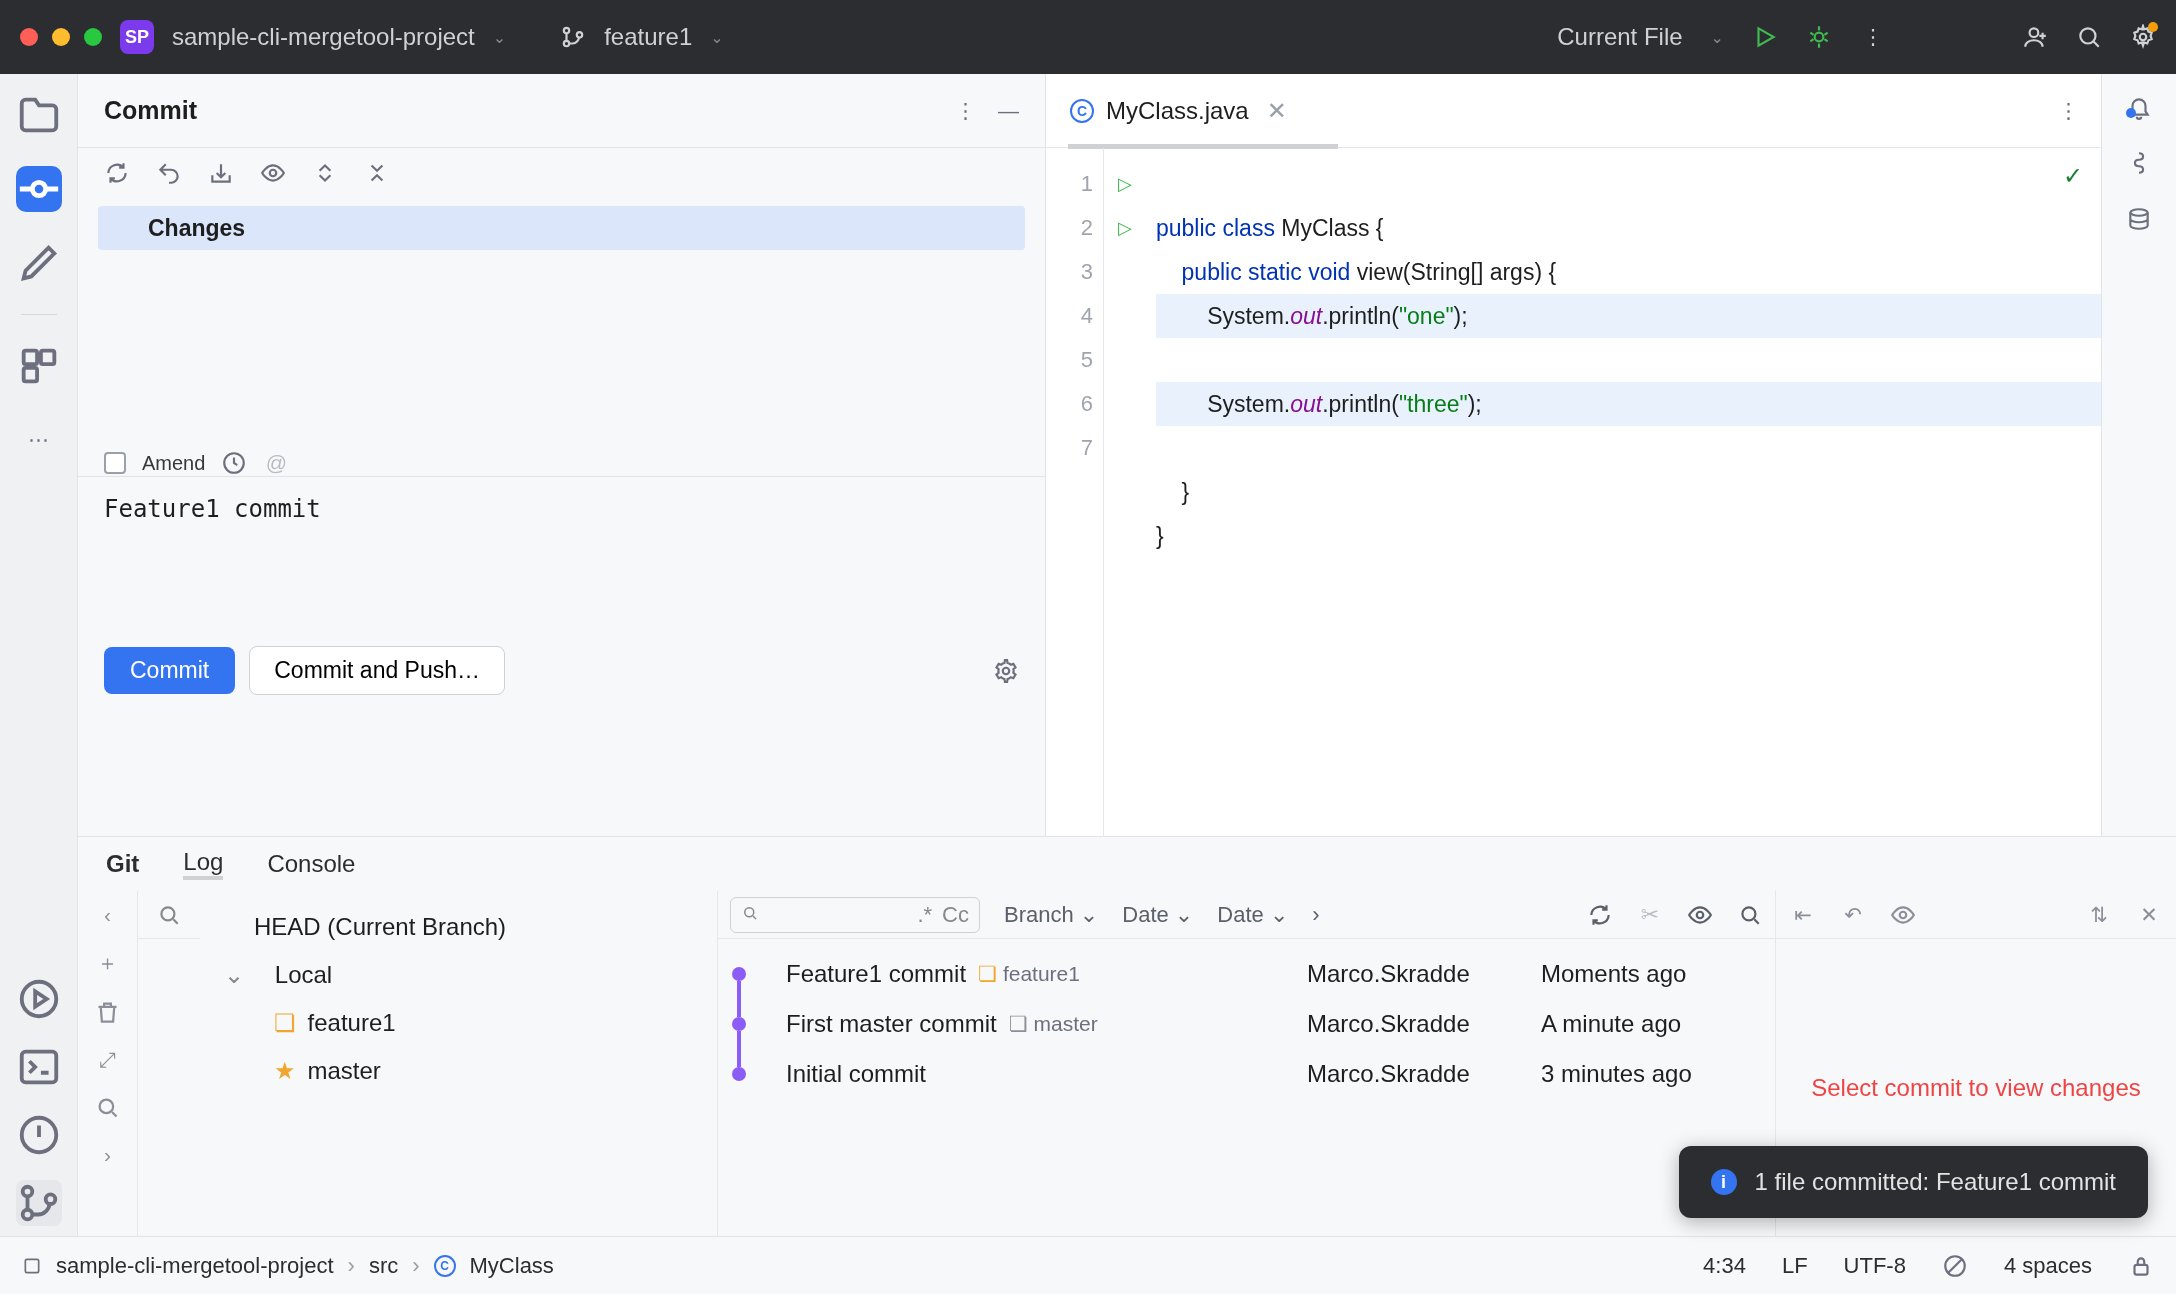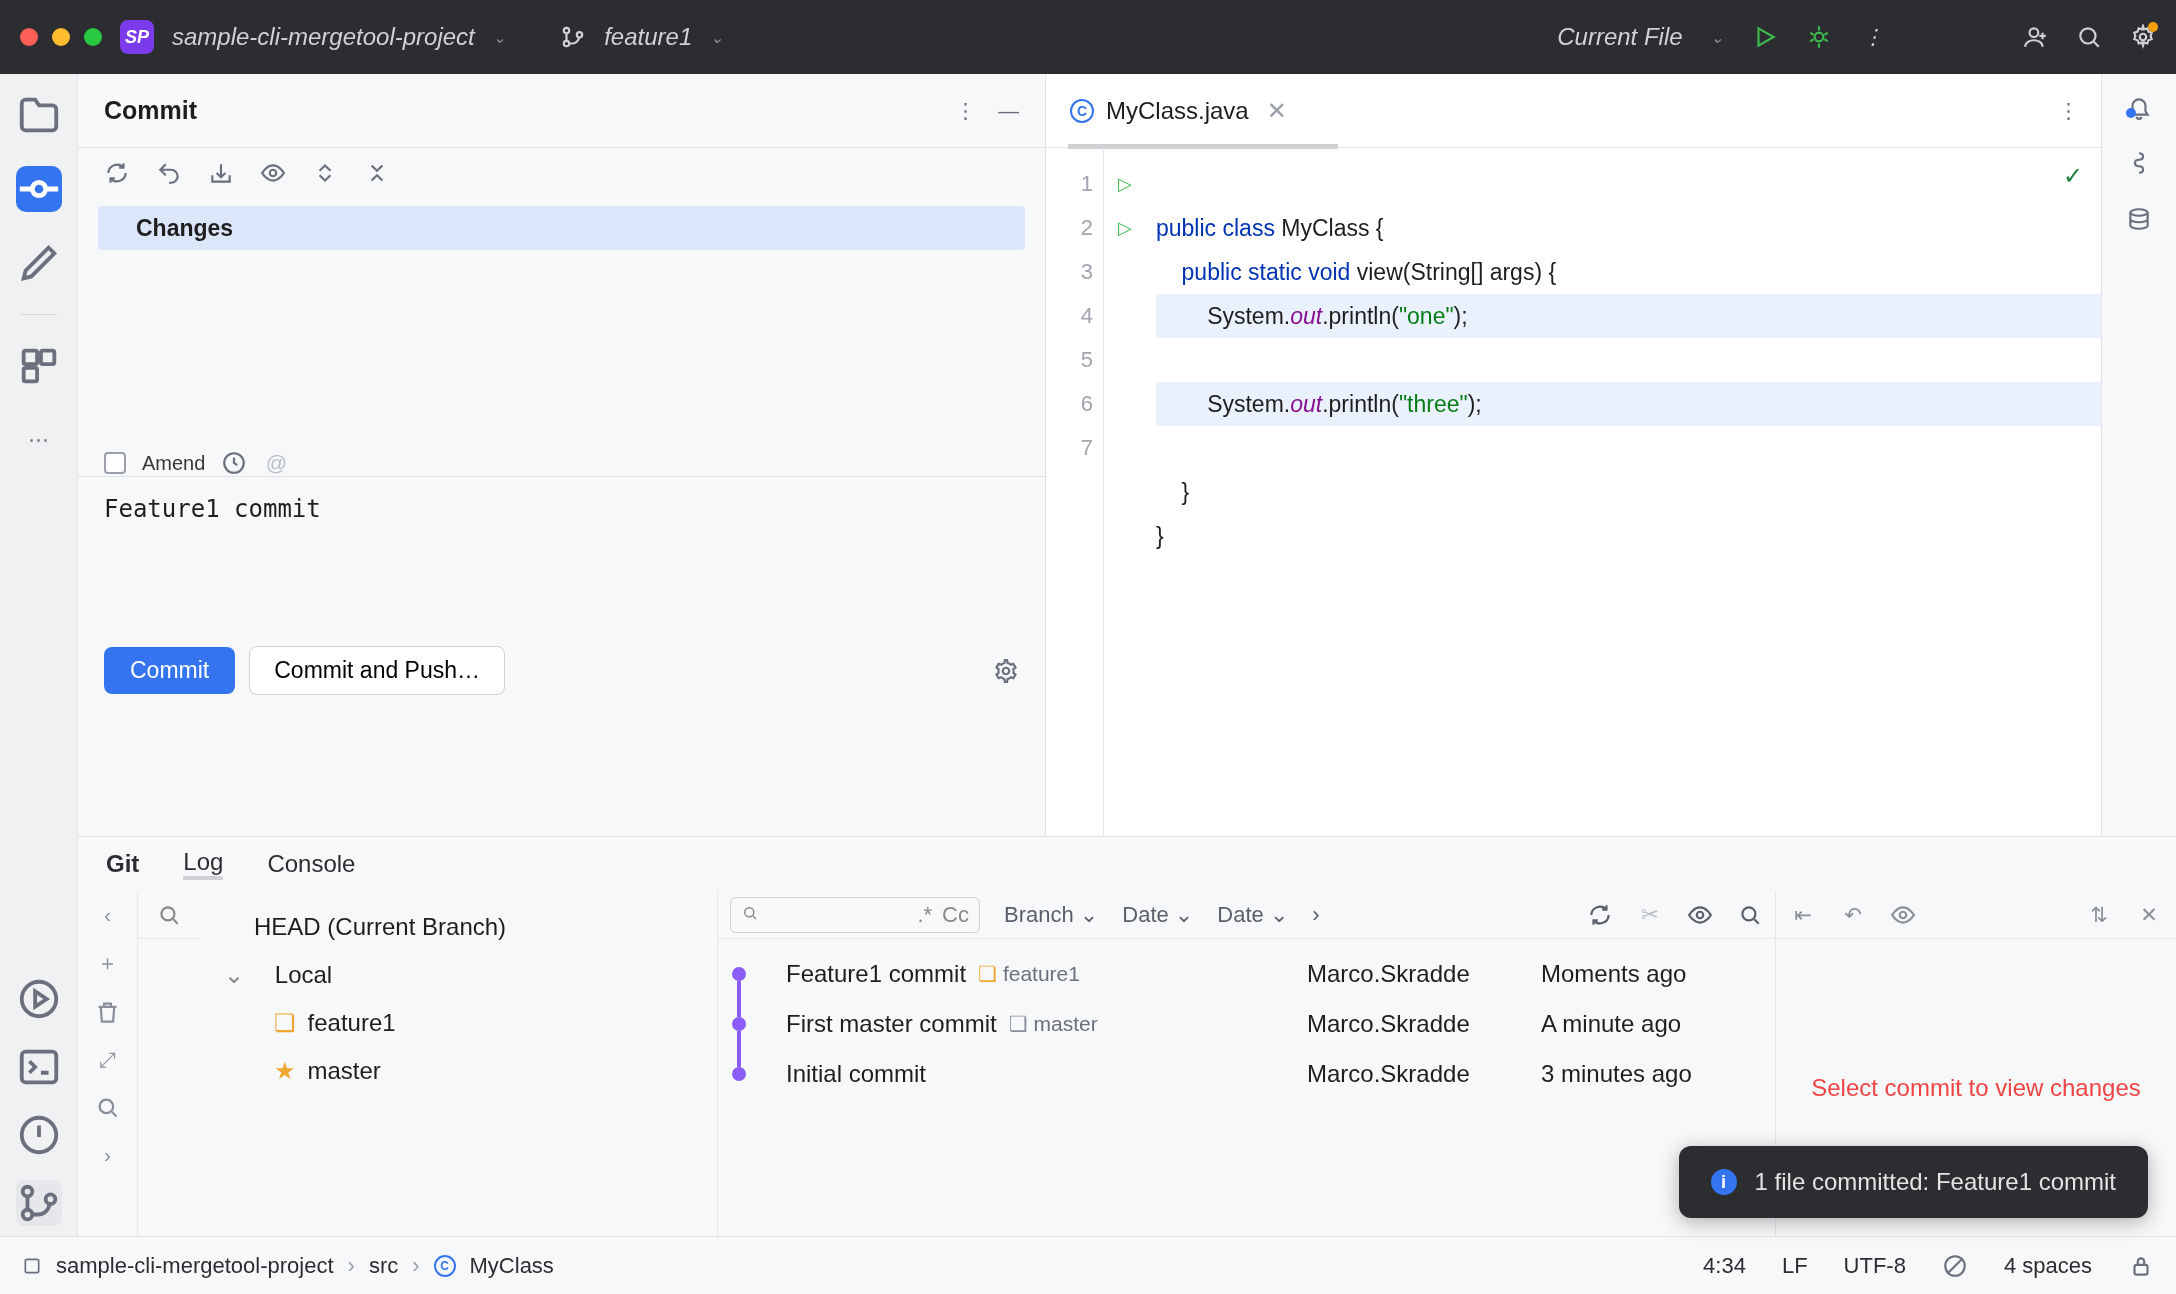--- a/index.html
+++ b/index.html
@@ -1,17 +1,17 @@
 <!DOCTYPE html>
 <html><head>
 <meta charset="utf-8">
 <style>
 * { margin:0; padding:0; box-sizing:border-box; font-family:-apple-system,BlinkMacSystemFont,"Segoe UI",Arial,sans-serif; }
 body { width:2176px; height:1294px; background:#f7f8fa; overflow:hidden; font-size:21px; color:#1e1e1e; }
-.titlebar{height:74px;background:#2b2d30;display:flex;align-items:center;padding:0 20px;gap:18px;color:#cfd1d4;font-style:italic;}
+.titlebar{height:74px;background:#2b2d30;display:flex;align-items:center;padding:0 20px;gap:18px;color:#cfd1d4;}
 .traffic{display:flex;gap:14px;}
 .dot{width:18px;height:18px;border-radius:50%;}
 .dot.red{background:#ff5f57;}.dot.yellow{background:#febc2e;}.dot.green{background:#28c840;}
 .proj-icon{width:34px;height:34px;border-radius:8px;background:#7c3aed;color:#fff;display:flex;align-items:center;justify-content:center;font-size:18px;font-weight:600;}
 .tb-text{font-size:24px;}
 .tb-chevron{color:#888;font-size:16px;}
 .tb-spacer{flex:1;}
 .tb-right{display:flex;align-items:center;gap:28px;}
 .icon{width:26px;height:26px;display:inline-flex;align-items:center;justify-content:center;}
 .main-row{display:flex;height:calc(100% - 74px - 58px);}
@@ -20,21 +20,21 @@
 .leftbar .itm{width:46px;height:46px;display:flex;align-items:center;justify-content:center;color:#6c707e;}
 .leftbar-bottom{position:absolute;bottom:10px;display:flex;flex-direction:column;gap:22px;align-items:center;}
 .leftbar-bottom .itm.sel2{background:#e5e7eb;border-radius:8px;}
 .mid{flex:1;display:flex;flex-direction:column;min-width:0;}
 .top-split{display:flex;flex:1;min-height:0;}
 .commit-pane{width:968px;background:#f7f8fa;border-right:1px solid #e1e3e6;display:flex;flex-direction:column;}
 .cp-header{height:74px;display:flex;align-items:center;padding:0 26px;border-bottom:1px solid #e1e3e6;justify-content:space-between;}
 .cp-title{font-size:25px;font-weight:700;}
 .cp-header-r{display:flex;gap:22px;color:#6c707e;}
 .cp-toolbar{height:50px;display:flex;align-items:center;gap:26px;padding:0 26px;color:#6c707e;}
-.changes-row{margin:8px 20px 0 20px;height:44px;background:#dbe6fb;border-radius:4px;display:flex;align-items:center;padding-left:38px;font-weight:700;font-size:23px;}
+.changes-row{margin:8px 20px 0 20px;height:44px;background:#dbe6fb;border-radius:4px;display:flex;align-items:center;padding-left:50px;font-weight:700;font-size:23px;}
 .amend-row{margin-top:200px;padding:0 26px;display:flex;align-items:center;gap:16px;color:#383838;}
 .checkbox{width:22px;height:22px;border:2px solid #9aa0aa;border-radius:4px;background:#fff;}
 .msg-area{border-top:1px solid #e1e3e6;padding:18px 26px;font-family:Menlo,Consolas,monospace;font-size:24px;height:170px;}
 .btn-row{display:flex;align-items:center;gap:14px;padding:0 26px 22px 26px;}
 .btn-primary{background:#3574f0;color:#fff;border:none;border-radius:8px;padding:10px 26px;font-size:23px;}
 .btn-secondary{background:#fff;border:1px solid #cfd1d4;border-radius:8px;padding:10px 24px;font-size:23px;}
 .gear{margin-left:auto;color:#6c707e;}
 .editor-pane{flex:1;background:#fff;display:flex;flex-direction:column;border-right:1px solid #e1e3e6;}
 .tabs{height:74px;display:flex;align-items:center;border-bottom:1px solid #e5e7eb;position:relative;}
 .tab{display:flex;align-items:center;gap:12px;padding:0 24px;height:100%;font-size:24px;}

